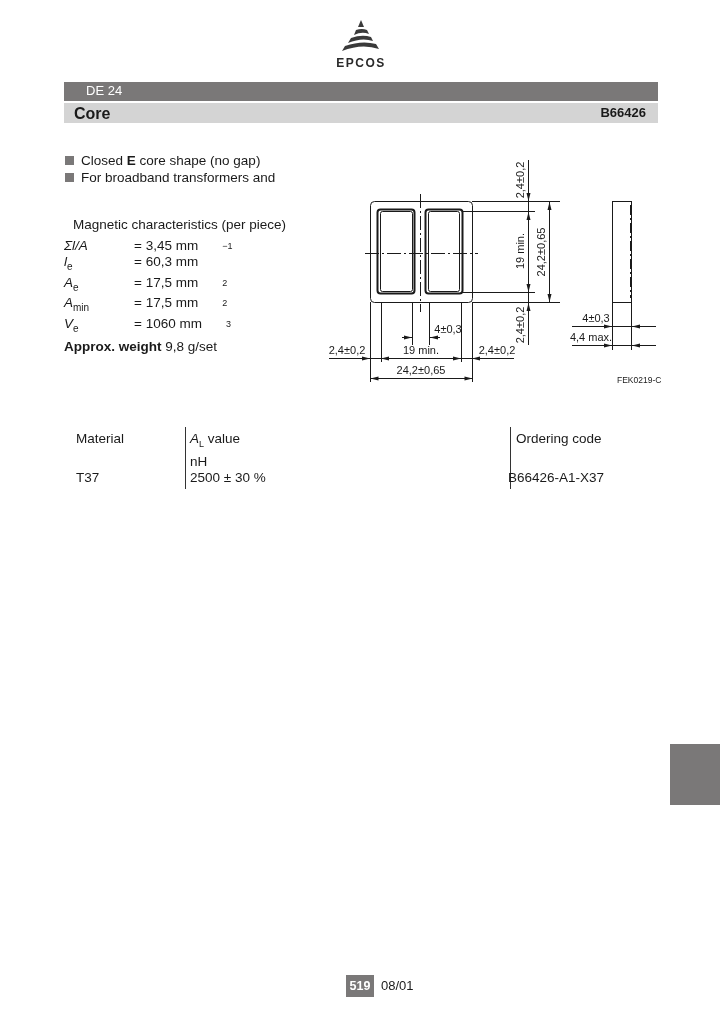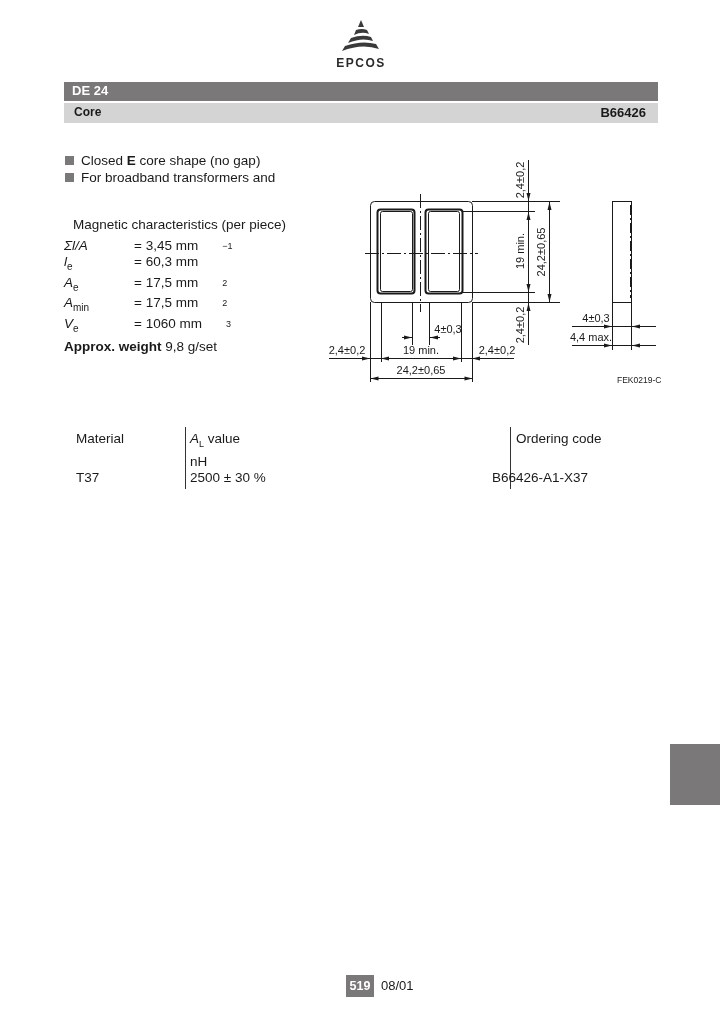--- a/index.html
+++ b/index.html
@@ -8,23 +8,23 @@
     background: #ffffff; color: #1a1a1a;
     font-family: "Liberation Sans", "DejaVu Sans", sans-serif;
   }
   .abs { position: absolute; }
   
   .logo { left: 326px; top: 18px; width: 70px; height: 54px; }
   .logo-text { position: absolute; left: 0; top: 38px; width: 70px; text-align: center;
     font-size: 12px; font-weight: bold; letter-spacing: 1.5px; color: #2a2a2a; }
   
   .bar1 { left: 64px; top: 82px; width: 594px; height: 19px; background: #7a7878; }
-  .bar1 span { position: absolute; left: 8px; top: 1px; font-size: 13px; font-weight: bold; color: #fff; }
+  .bar1 span { position: absolute; left: 22px; top: 1px; font-size: 13px; font-weight: normal; color: #fff; }
   .bar2 { left: 64px; top: 103px; width: 594px; height: 20px; background: #d4d4d4; }
-  .bar2 .l { position: absolute; left: 10px; top: 2px; font-size: 12px; font-weight: bold; color: #1a1a1a; }
+  .bar2 .l { position: absolute; left: 10px; top: 2px; font-size: 16px; font-weight: bold; color: #1a1a1a; }
   .bar2 .r { position: absolute; right: 12px; top: 2px; font-size: 13px; font-weight: bold; color: #1a1a1a; }
   
   .feat { left: 64px; top: 152px; font-size: 13.5px; line-height: 17px; }
   .feat .row { position: relative; padding-left: 17px; }
   .feat .sq { position: absolute; left: 1px; top: 4px; width: 9px; height: 9px; background: #7a7878; }
   .mag-title { left: 64px; top: 217px; font-size: 13.5px; }
   .mag-title b { font-weight: normal; padding-left: 9px; }
   .mag { left: 64px; top: 238px; font-size: 13.5px; line-height: 16px; }
   .mag .r { display: flex; gap: 24px; }
   .mag .sym { width: 46px; font-style: italic; }
@@ -195,19 +195,19 @@
   <div class="vline" style="left:109px;"></div>
   <div class="vline" style="left:434px;"></div>
   <div class="c" style="left:0; top:3px;">Material</div>
   <div class="c" style="left:114px; top:3px;">
     <i>A</i><sub>L</sub><span> value</span><br>
     <span>nH</span>
   </div>
   <div class="c" style="left:440px; top:3px;">Ordering code</div>
   <div class="c" style="left:0; top:42px;">T37</div>
   <div class="c" style="left:114px; top:42px;text-align:center;">2500 ± 30 %</div>
-  <div class="c" style="left:416px; top:42px;">B66426-A1-X37</div>
+  <div class="c" style="left:432px; top:42px;">B66426-A1-X37</div>
 </div>
 
 <div class="abs tab"></div>
 
 <div class="abs pg">519</div>
 <div class="abs date">08/01</div>
 
 </body></html>

